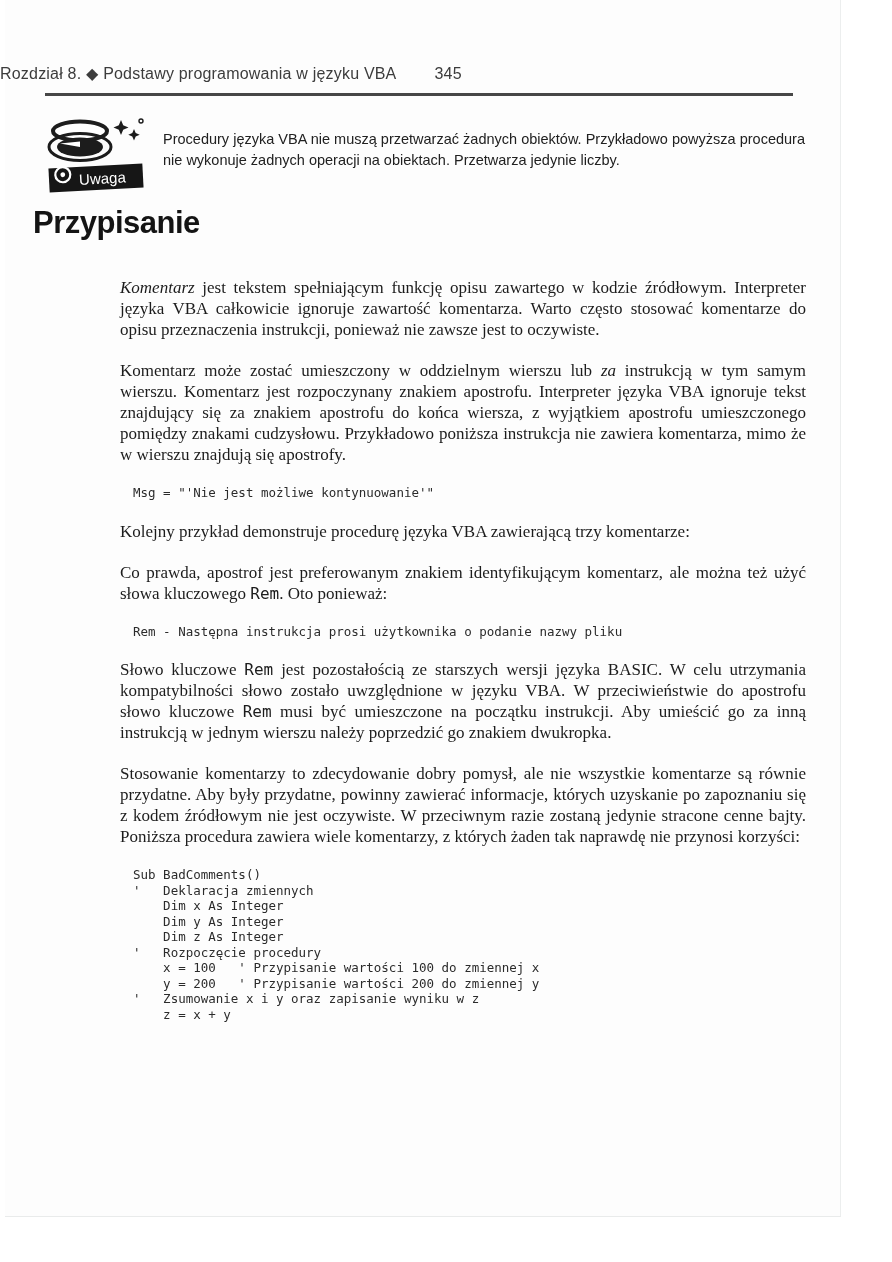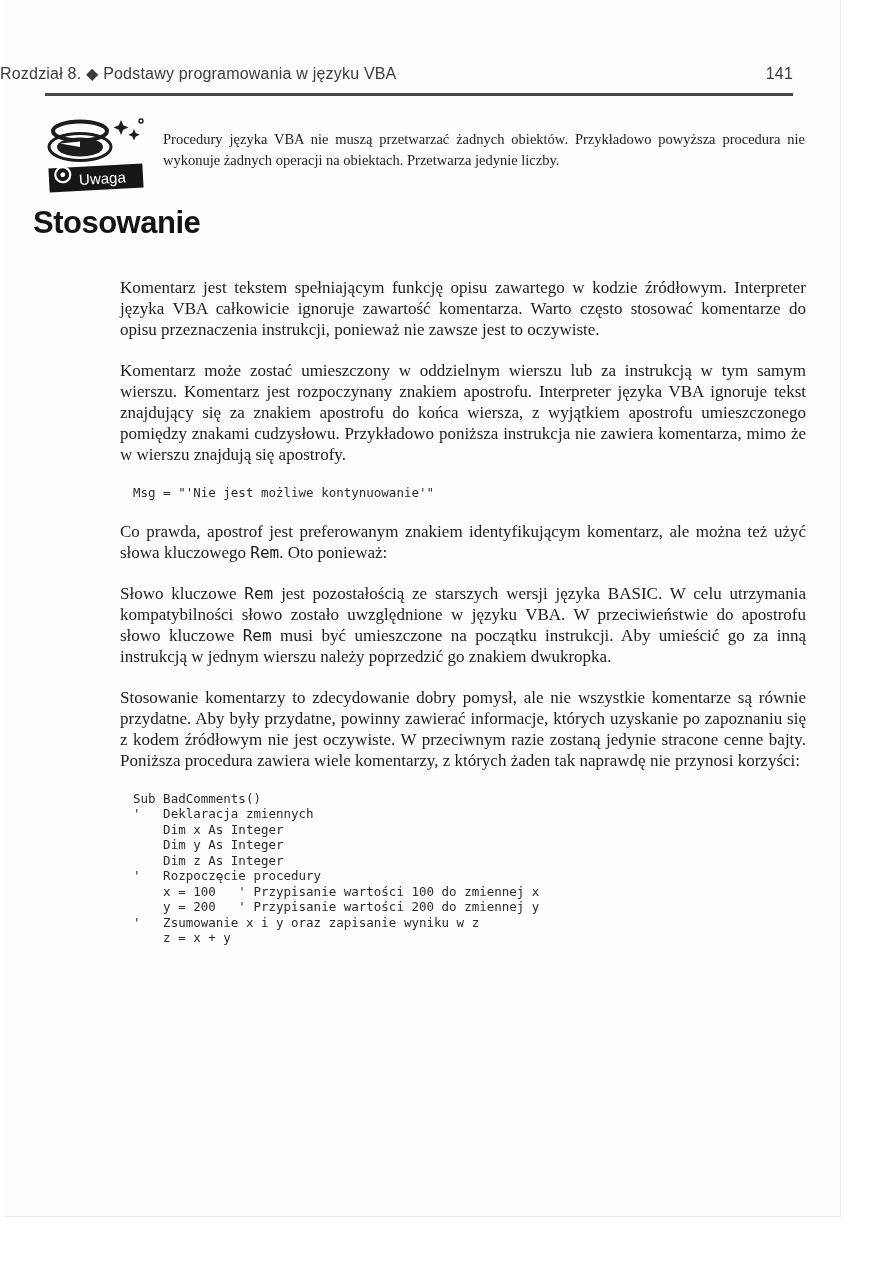--- a/index.html
+++ b/index.html
@@ -25,21 +25,21 @@
     border-right: 1px solid #eceeee;
     border-bottom: 1px solid #e9ebeb;
   }
   
   .running-head {
     position: absolute;
     top: 64px;
     left: 0;
     width: 793px;
     display: flex;
-    justify-content: space-between;
+    justify-content: flex-start;
     align-items: baseline;
     font-family: "Liberation Sans", sans-serif;
     font-size: 16px;
     color: #3c3c3c;
     letter-spacing: 0.2px;
     white-space: nowrap;
   }
   .running-head .pagenum {
     margin-left: 38px;
   }
@@ -61,21 +61,21 @@
   }
   .note-icon {
     width: 102px;
     height: 80px;
     flex: 0 0 auto;
   }
   .note-text {
     margin-left: 16px;
     padding-top: 13px;
     width: 642px;
-    font-family: Liberation Serif, serif;
+    font-family: Liberation Sans, sans-serif;
     font-size: 14.5px;
     line-height: 21px;
     color: #212121;
     text-align: justify;
   }
   
   .section-heading {
     position: absolute;
     top: 205px;
     left: 33px;
@@ -102,36 +102,36 @@
     text-align: justify;
   }
   .flow pre {
     margin: 0 0 20px 13px;
     font-family: "DejaVu Sans Mono", monospace;
     font-size: 12.5px;
     line-height: 15.5px;
     color: #2b2b2b;
     white-space: pre;
   }
-  .it { }
+  .it { font-style: italic; }
   .mono-inline {
     font-family: "DejaVu Sans Mono", monospace;
     font-size: 16px;
   }
 </style>
 </head>
 <body>
 
 <div class="canvas">
 
   <div class="scan-page"></div>
 
   <div class="running-head">
     <span>Rozdział 8. ◆ Podstawy programowania w języku VBA</span>
-    <span class="pagenum">141</span>
+    <span class="pagenum">345</span>
   </div>
 
   <div class="head-rule"></div>
 
   <div class="note">
     <svg class="note-icon" viewBox="0 0 102 80" xmlns="http://www.w3.org/2000/svg">
 
       <path d="M76 4 l2.2 5.3 5.3 2.2 -5.3 2.2 -2.2 5.3 -2.2-5.3 -5.3-2.2 5.3-2.2 z" fill="#1c1c1c"></path>
       <path d="M89 13 l1.7 4 4 1.7 -4 1.7 -1.7 4 -1.7-4 -4-1.7 4-1.7 z" fill="#1c1c1c"></path>
       <circle cx="96" cy="5" r="2" fill="none" stroke="#1c1c1c" stroke-width="1.4"></circle>
@@ -145,27 +145,29 @@
       <g transform="rotate(-3 51 62)">
         <rect x="4" y="50" width="94" height="24" fill="#161616"></rect>
         <circle cx="18" cy="57" r="7.5" fill="none" stroke="#ffffff" stroke-width="2.2"></circle>
         <circle cx="18" cy="57" r="2.4" fill="#ffffff"></circle>
         <text x="34" y="68" fill="#ffffff" font-family="Liberation Sans, sans-serif" font-size="15">Uwaga</text>
       </g>
     </svg>
     <div class="note-text">Procedury języka VBA nie muszą przetwarzać żadnych obiektów. Przykładowo powyższa procedura nie wykonuje żadnych operacji na obiektach. Przetwarza jedynie liczby.</div>
   </div>
 
-  <h1 class="section-heading">Stosowanie</h1>
+  <h1 class="section-heading">Przypisanie</h1>
 
   <div class="flow">
       <p><span class="it">Komentarz</span><span> jest tekstem spełniającym funkcję opisu zawartego w kodzie źródłowym. Interpreter języka VBA całkowicie ignoruje zawartość komentarza. Warto często stosować komentarze do opisu przeznaczenia instrukcji, ponieważ nie zawsze jest to oczywiste.</span></p>
       <p><span>Komentarz może zostać umieszczony w oddzielnym wierszu lub </span><span class="it">za</span><span> instrukcją w tym samym wierszu. Komentarz jest rozpoczynany znakiem apostrofu. Interpreter języka VBA ignoruje tekst znajdujący się za znakiem apostrofu do końca wiersza, z wyjątkiem apostrofu umieszczonego pomiędzy znakami cudzysłowu. Przykładowo poniższa instrukcja nie zawiera komentarza, mimo że w wierszu znajdują się apostrofy.</span></p>
       <pre>Msg = "'Nie jest możliwe kontynuowanie'"</pre>
+      <p><span>Kolejny przykład demonstruje procedurę języka VBA zawierającą trzy komentarze:</span></p>
       <p><span>Co prawda, apostrof jest preferowanym znakiem identyfikującym komentarz, ale można też użyć słowa kluczowego </span><span class="mono-inline">Rem</span><span>. Oto ponieważ:</span></p>
+      <pre>Rem - Następna instrukcja prosi użytkownika o podanie nazwy pliku</pre>
       <p><span>Słowo kluczowe </span><span class="mono-inline">Rem</span><span> jest pozostałością ze starszych wersji języka BASIC. W celu utrzymania kompatybilności słowo zostało uwzględnione w języku VBA. W przeciwieństwie do apostrofu słowo kluczowe </span><span class="mono-inline">Rem</span><span> musi być umieszczone na początku instrukcji. Aby umieścić go za inną instrukcją w jednym wierszu należy poprzedzić go znakiem dwukropka.</span></p>
       <p><span>Stosowanie komentarzy to zdecydowanie dobry pomysł, ale nie wszystkie komentarze są równie przydatne. Aby były przydatne, powinny zawierać informacje, których uzyskanie po zapoznaniu się z kodem źródłowym nie jest oczywiste. W przeciwnym razie zostaną jedynie stracone cenne bajty. Poniższa procedura zawiera wiele komentarzy, z których żaden tak naprawdę nie przynosi korzyści:</span></p>
       <pre>Sub BadComments()
 '   Deklaracja zmiennych
     Dim x As Integer
     Dim y As Integer
     Dim z As Integer
 '   Rozpoczęcie procedury
     x = 100   ' Przypisanie wartości 100 do zmiennej x
     y = 200   ' Przypisanie wartości 200 do zmiennej y

